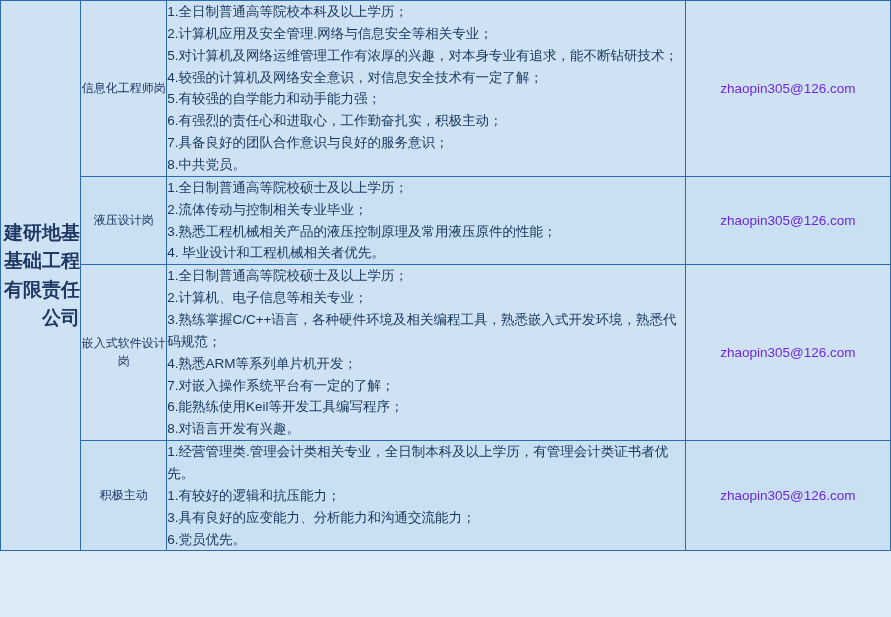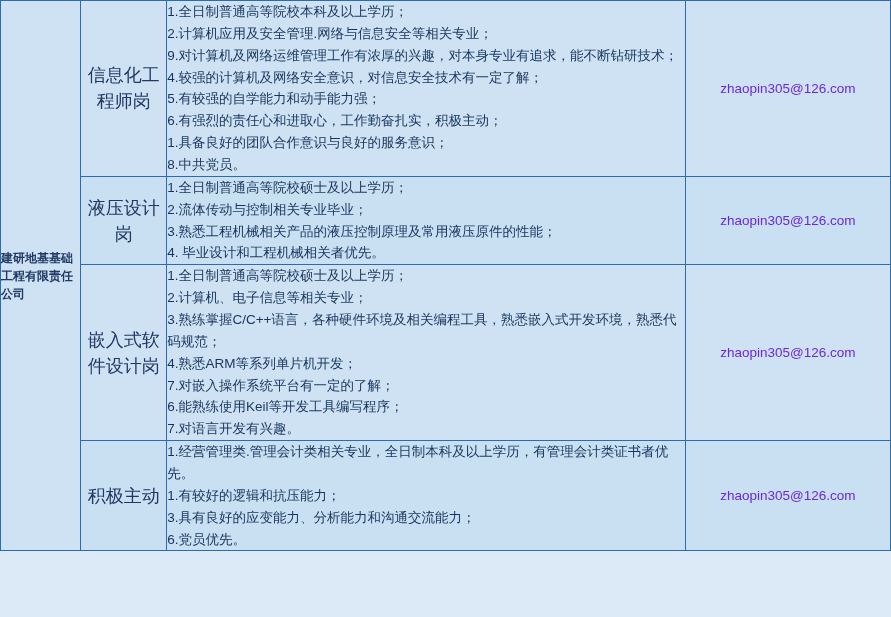--- a/index.html
+++ b/index.html
@@ -29,32 +29,32 @@
     vertical-align: middle;
     padding: 0;
   }
   .col-company { width: 80px; }
   .col-post    { width: 86px; }
   .col-req     { width: 518px; }
   .col-mail    { width: 205px; }
 
   .cell-company {
     background: #cfe2f3;
-    text-align: left;
+    text-align: right;
     font-weight: bold;
     color: #1f3864;
-    font-size: 12px;
+    font-size: 19px;
     line-height: 1.5;
     padding: 4px 2px;
   }
   .cell-post {
     background: #cfe2f3;
     text-align: center;
     color: #1f3864;
-    font-size: 18px;
+    font-size: 12px;
     line-height: 1.45;
     padding: 4px 4px;
   }
   .cell-req {
     background: #cfe2f3;
     color: #17365d;
     font-size: 13.5px;
     line-height: 1.62;
     padding: 6px 8px 6px 6px;
     text-align: left;
@@ -86,25 +86,25 @@
       <col class="col-req">
       <col class="col-mail">
     </colgroup>
     <tbody>
       <tr class="band-a">
         <td class="cell-company" rowspan="4">建研地基基础工程有限责任公司</td>
         <td class="cell-post">信息化工程师岗</td>
         <td class="cell-req">
           <span class="line">1.全日制普通高等院校本科及以上学历；</span>
           <span class="line">2.计算机应用及安全管理.网络与信息安全等相关专业；</span>
-          <span class="line">9.对计算机及网络运维管理工作有浓厚的兴趣，对本身专业有追求，能不断钻研技术；</span>
+          <span class="line">5.对计算机及网络运维管理工作有浓厚的兴趣，对本身专业有追求，能不断钻研技术；</span>
           <span class="line">4.较强的计算机及网络安全意识，对信息安全技术有一定了解；</span>
           <span class="line">5.有较强的自学能力和动手能力强；</span>
           <span class="line">6.有强烈的责任心和进取心，工作勤奋扎实，积极主动；</span>
-          <span class="line">1.具备良好的团队合作意识与良好的服务意识；</span>
+          <span class="line">7.具备良好的团队合作意识与良好的服务意识；</span>
           <span class="line">8.中共党员。</span>
         </td>
         <td class="cell-mail">zhaopin305@126.com</td>
       </tr>
 
       <tr class="band-b">
         <td class="cell-post">液压设计岗</td>
         <td class="cell-req">
           <span class="line">1.全日制普通高等院校硕士及以上学历；</span>
           <span class="line">2.流体传动与控制相关专业毕业；</span>
@@ -116,21 +116,21 @@
 
       <tr class="band-a">
         <td class="cell-post">嵌入式软件设计岗</td>
         <td class="cell-req">
           <span class="line">1.全日制普通高等院校硕士及以上学历；</span>
           <span class="line">2.计算机、电子信息等相关专业；</span>
           <span class="line">3.熟练掌握C/C++语言，各种硬件环境及相关编程工具，熟悉嵌入式开发环境，熟悉代码规范；</span>
           <span class="line">4.熟悉ARM等系列单片机开发；</span>
           <span class="line">7.对嵌入操作系统平台有一定的了解；</span>
           <span class="line">6.能熟练使用Keil等开发工具编写程序；</span>
-          <span class="line">7.对语言开发有兴趣。</span>
+          <span class="line">8.对语言开发有兴趣。</span>
         </td>
         <td class="cell-mail">zhaopin305@126.com</td>
       </tr>
 
       <tr class="band-b">
         <td class="cell-post">积极主动</td>
         <td class="cell-req">
           <span class="line">1.经营管理类.管理会计类相关专业，全日制本科及以上学历，有管理会计类证书者优先。</span>
           <span class="line">1.有较好的逻辑和抗压能力；</span>
           <span class="line">3.具有良好的应变能力、分析能力和沟通交流能力；</span>

